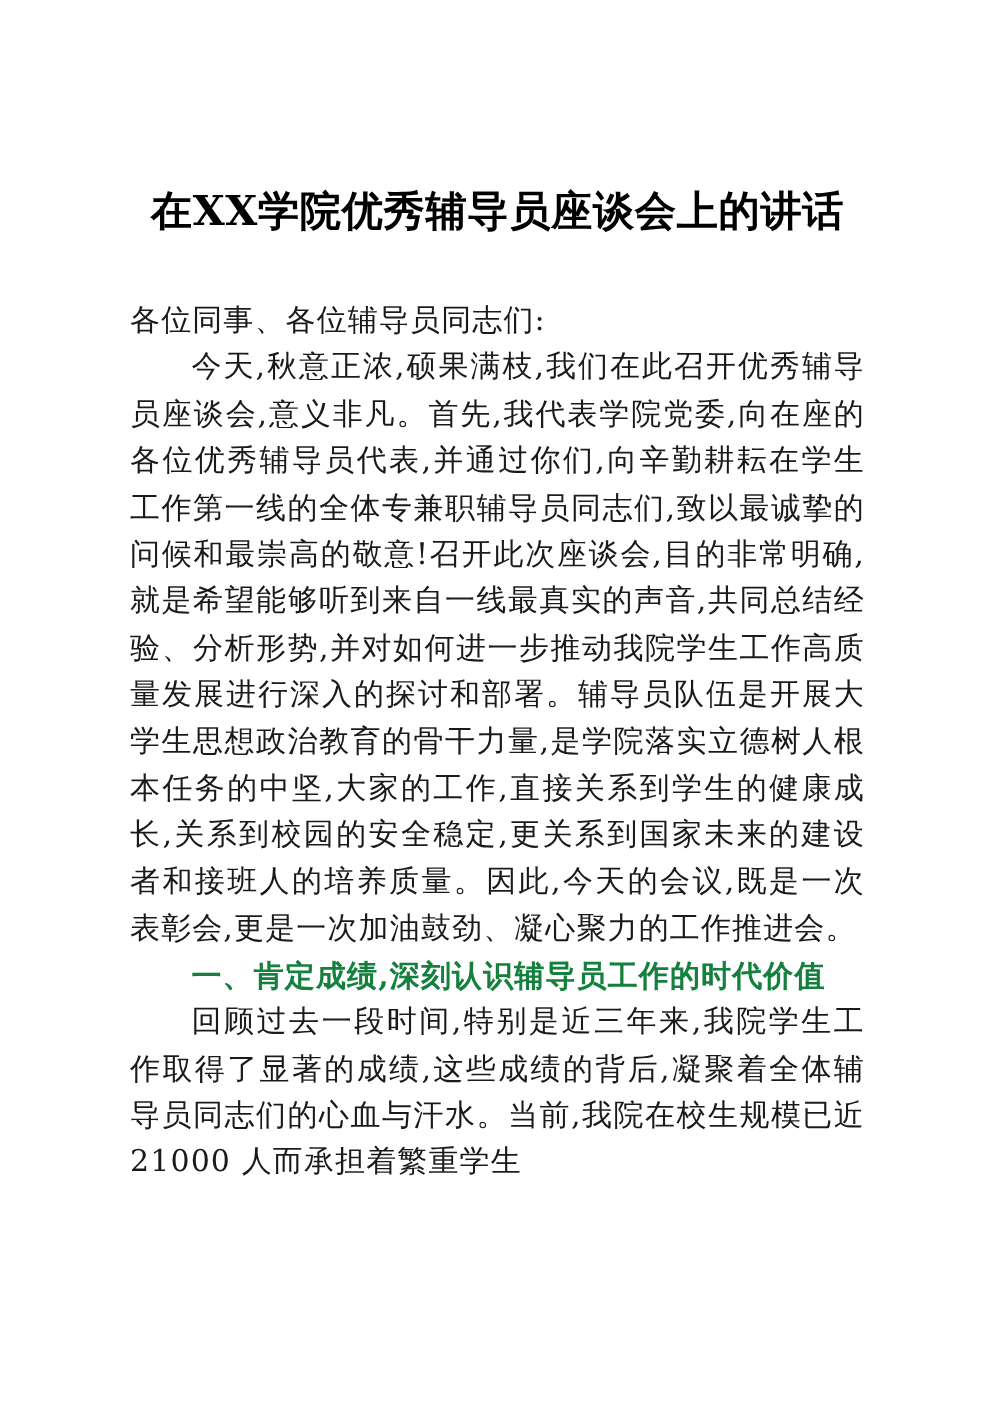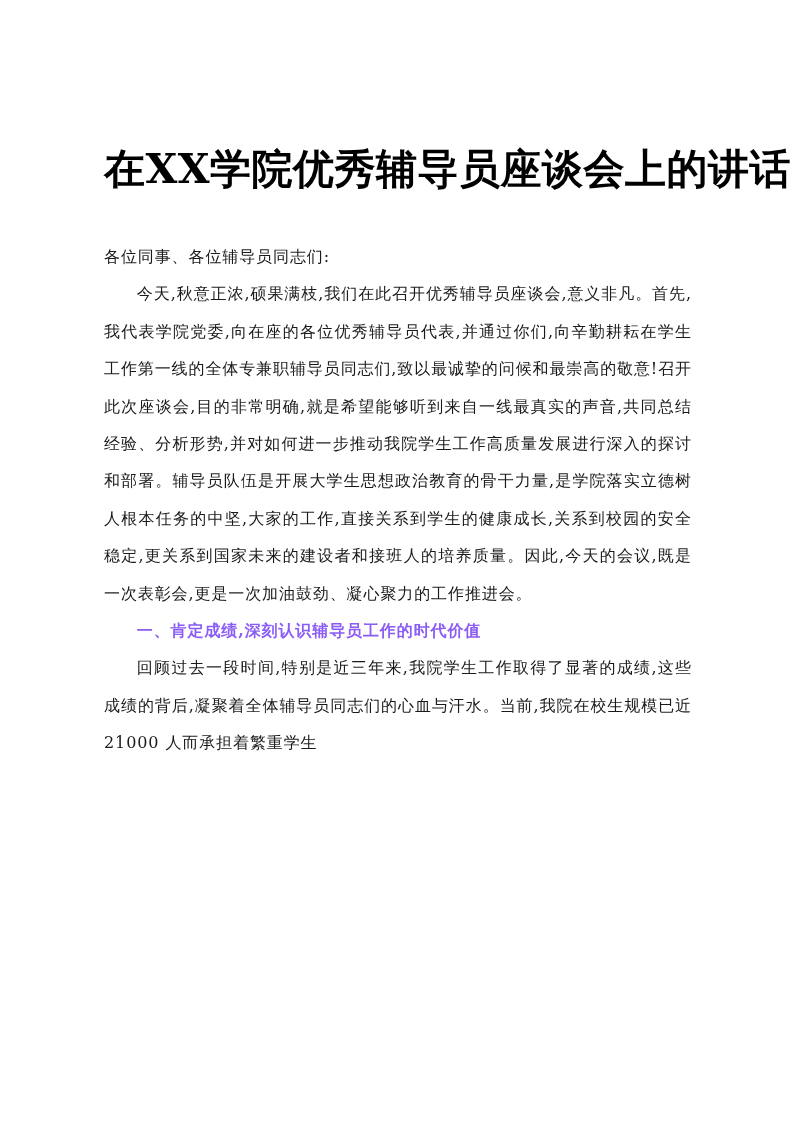--- a/index.html
+++ b/index.html
@@ -21,59 +21,59 @@
   }
   .doc-body {
     position: absolute;
     left: 104px;
     top: 148px;
     width: 588px;
   }
   .doc-title {
     font-family: "DejaVu Serif", "Liberation Serif", serif;
     font-weight: bold;
-    font-size: 41px;
+    font-size: 33px;
     line-height: 42px;
     text-align: center;
     color: #000000;
     letter-spacing: 0.5px;
     margin: 0;
     padding: 0;
   }
   .title-line-1 {
     display: block;
     white-space: nowrap;
   }
   .title-line-2 {
     display: block;
   }
   .spacer-after-title {
     height: 48px;
   }
   .para {
     font-family: "DejaVu Serif", "Liberation Serif", serif;
-    font-size: 16px;
+    font-size: 24px;
     line-height: 37.4px;
     color: #1a1a1a;
     text-align: justify;
     text-justify: inter-character;
     margin: 0 0 0 0;
     letter-spacing: 0.9px;
     word-break: break-all;
   }
   .para.salutation {
     text-indent: 0;
   }
   .para.indent {
     text-indent: 2.05em;
   }
   .para.heading {
     font-weight: bold;
     text-indent: 2.05em;
-    color: #8b5cf6;
+    color: #15803d;
     letter-spacing: 0.9px;
   }
 </style>
 </head>
 <body>
 
 <div class="page">
 
   <div class="doc-body">
 

